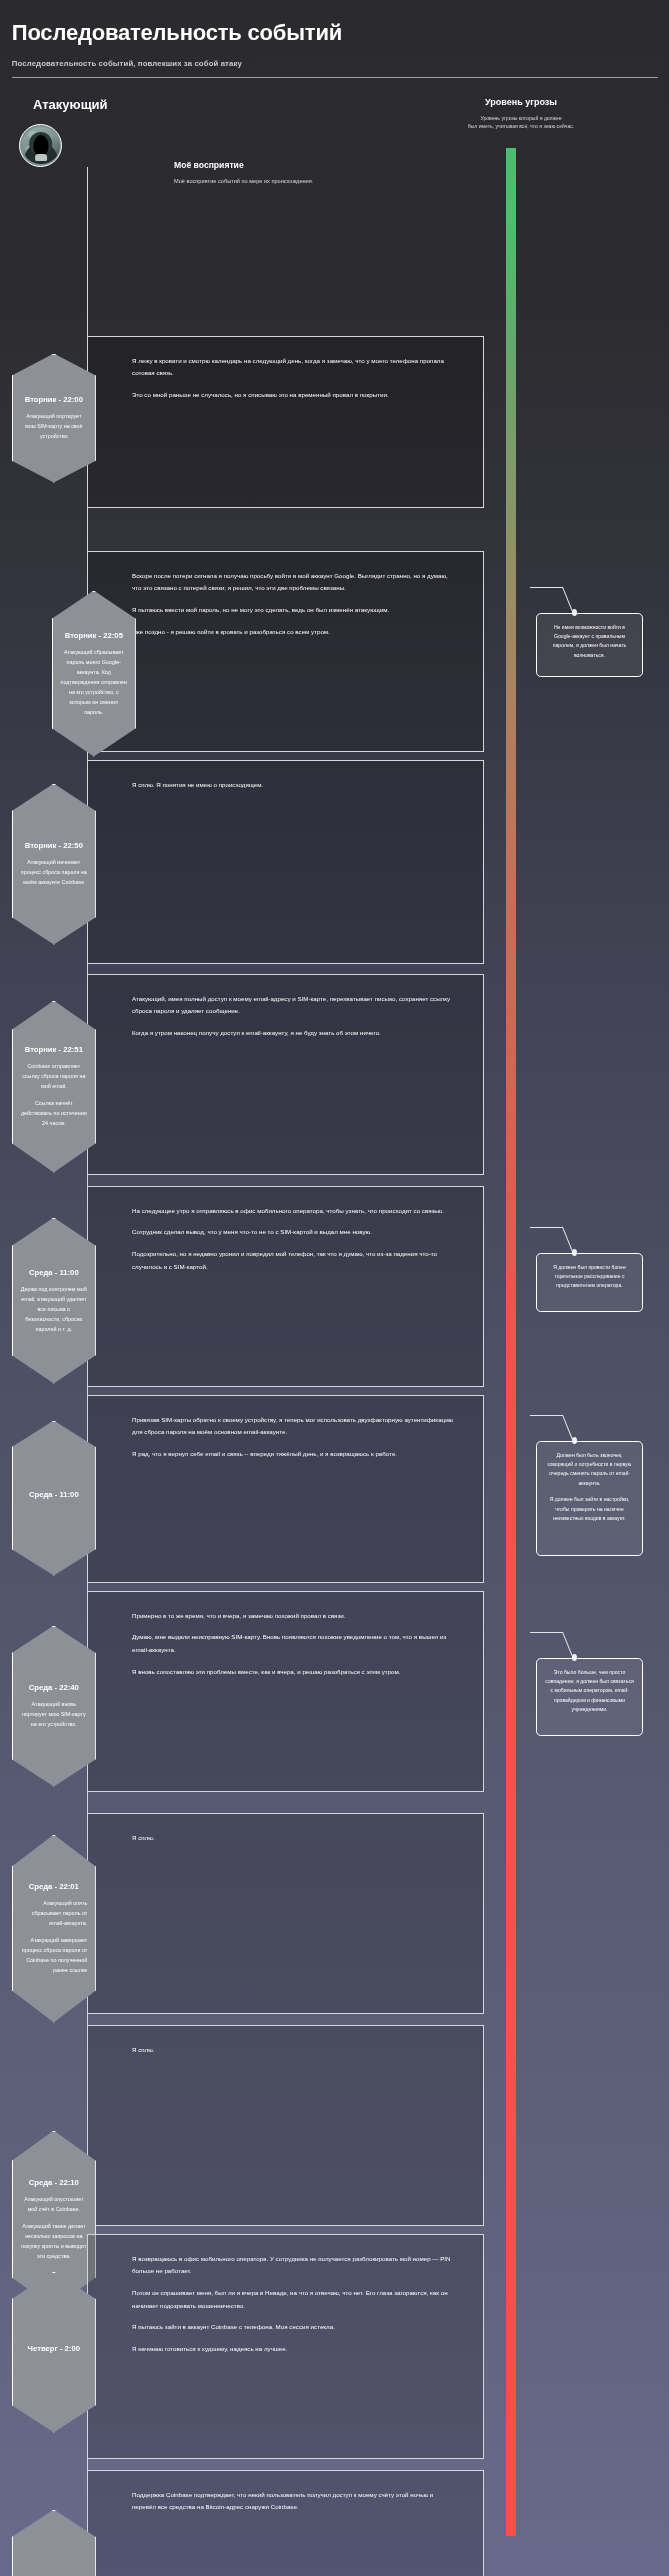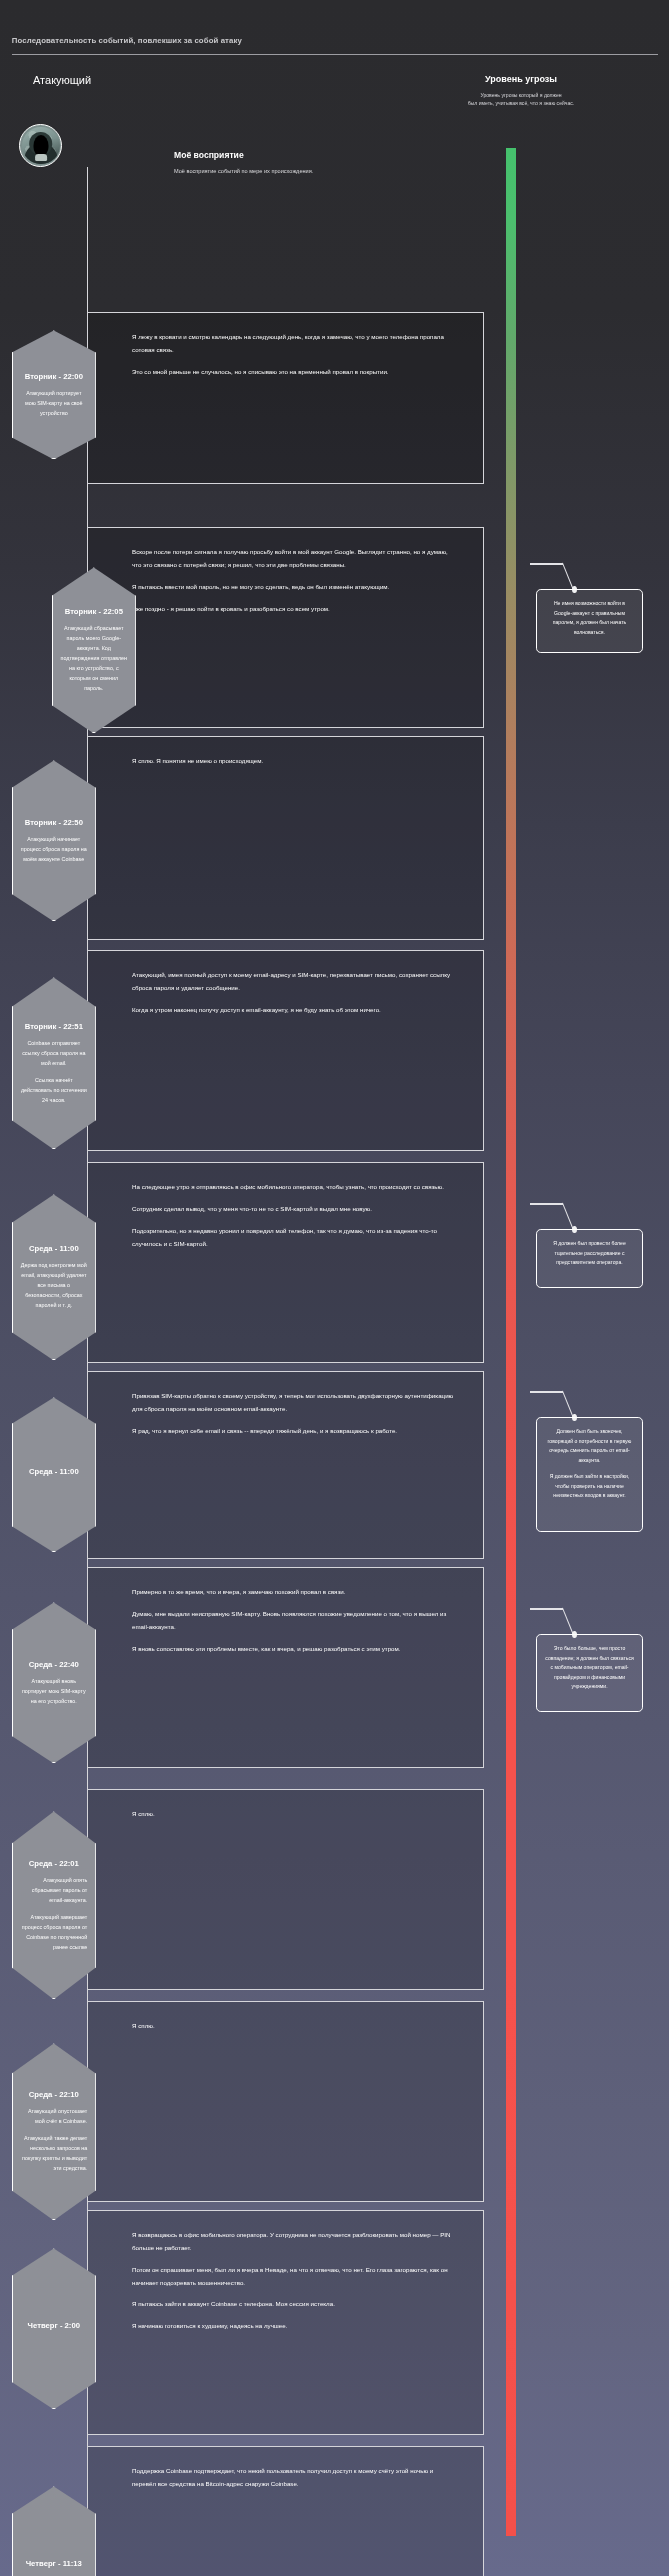--- a/index.html
+++ b/index.html
@@ -55,22 +55,22 @@
 
   
   .col-heads {
     position: relative;
     height: 63px;
   }
   .attacker-head {
     position: absolute;
     left: 33px;
     top: 19.3px;
-    font-size: 11px;
-    font-weight: normal;
+    font-size: 13px;
+    font-weight: bold;
     color: #ffffff;
   }
   .threat-head {
     position: absolute;
     left: 446px;
     top: 19.3px;
     width: 150px;
     text-align: center;
   }
   .threat-head-title {
@@ -154,21 +154,21 @@
     width: 11.8px;
     height: 7.5px;
     background: #b9c5c1;
     border-radius: 3.2px 3.2px 1.6px 1.6px;
   }
 
   
   .perception-head {
     position: absolute;
     left: 174px;
-    top: 150px;
+    top: 160px;
   }
   .perception-title {
     font-size: 8.6px;
     font-weight: bold;
     color: #ffffff;
   }
   .perception-desc {
     font-size: 5.6px;
     color: #dcdcdf;
     margin-top: 7.5px;
@@ -301,20 +301,21 @@
     left: 42px; top: 22.5px;
     width: 4.8px; height: 7px;
     border-radius: 50%;
     background: #f2f2f4;
   }
 </style>
 </head>
 <body>
 
 <div class="page-header">
+  <div class="page-title">Последовательность событий</div>
   <div class="page-subtitle">Последовательность событий, повлекших за собой атаку</div>
   <div class="header-rule"></div>
 </div>
 
 <div class="col-heads">
   <div class="attacker-head">Атакующий</div>
   <div class="threat-head">
     <div class="threat-head-title">Уровень угрозы</div>
     <div class="threat-head-desc">
       <span>Уровень угрозы который я должен</span><br>
@@ -488,21 +489,21 @@
           <p>Атакующий завершает процесс сброса пароля от Coinbase по полученной ранее ссылке</p>
         </div>
       </div>
     </div>
     <div class="event">
       <div class="event-panel" style="top: 1884px; min-height: 201px;">
         <div class="event-text">
           <p>Я сплю.</p>
         </div>
       </div>
-      <div class="hex" style="top: 1926px; min-height: 177px; text-align: right;">
+      <div class="hex" style="top: 1990px; min-height: 177px;">
         <div class="hex-time">Среда - 22:10</div>
         <div class="hex-desc">
           <p>Атакующий опустошает мой счёт в Coinbase.</p>
           <p>Атакующий также делает несколько запросов на покупку крипты и выводит эти средства.</p>
         </div>
       </div>
     </div>
     <div class="event">
       <div class="event-panel" style="top: 2093px; min-height: 225px;">
         <div class="event-text">

